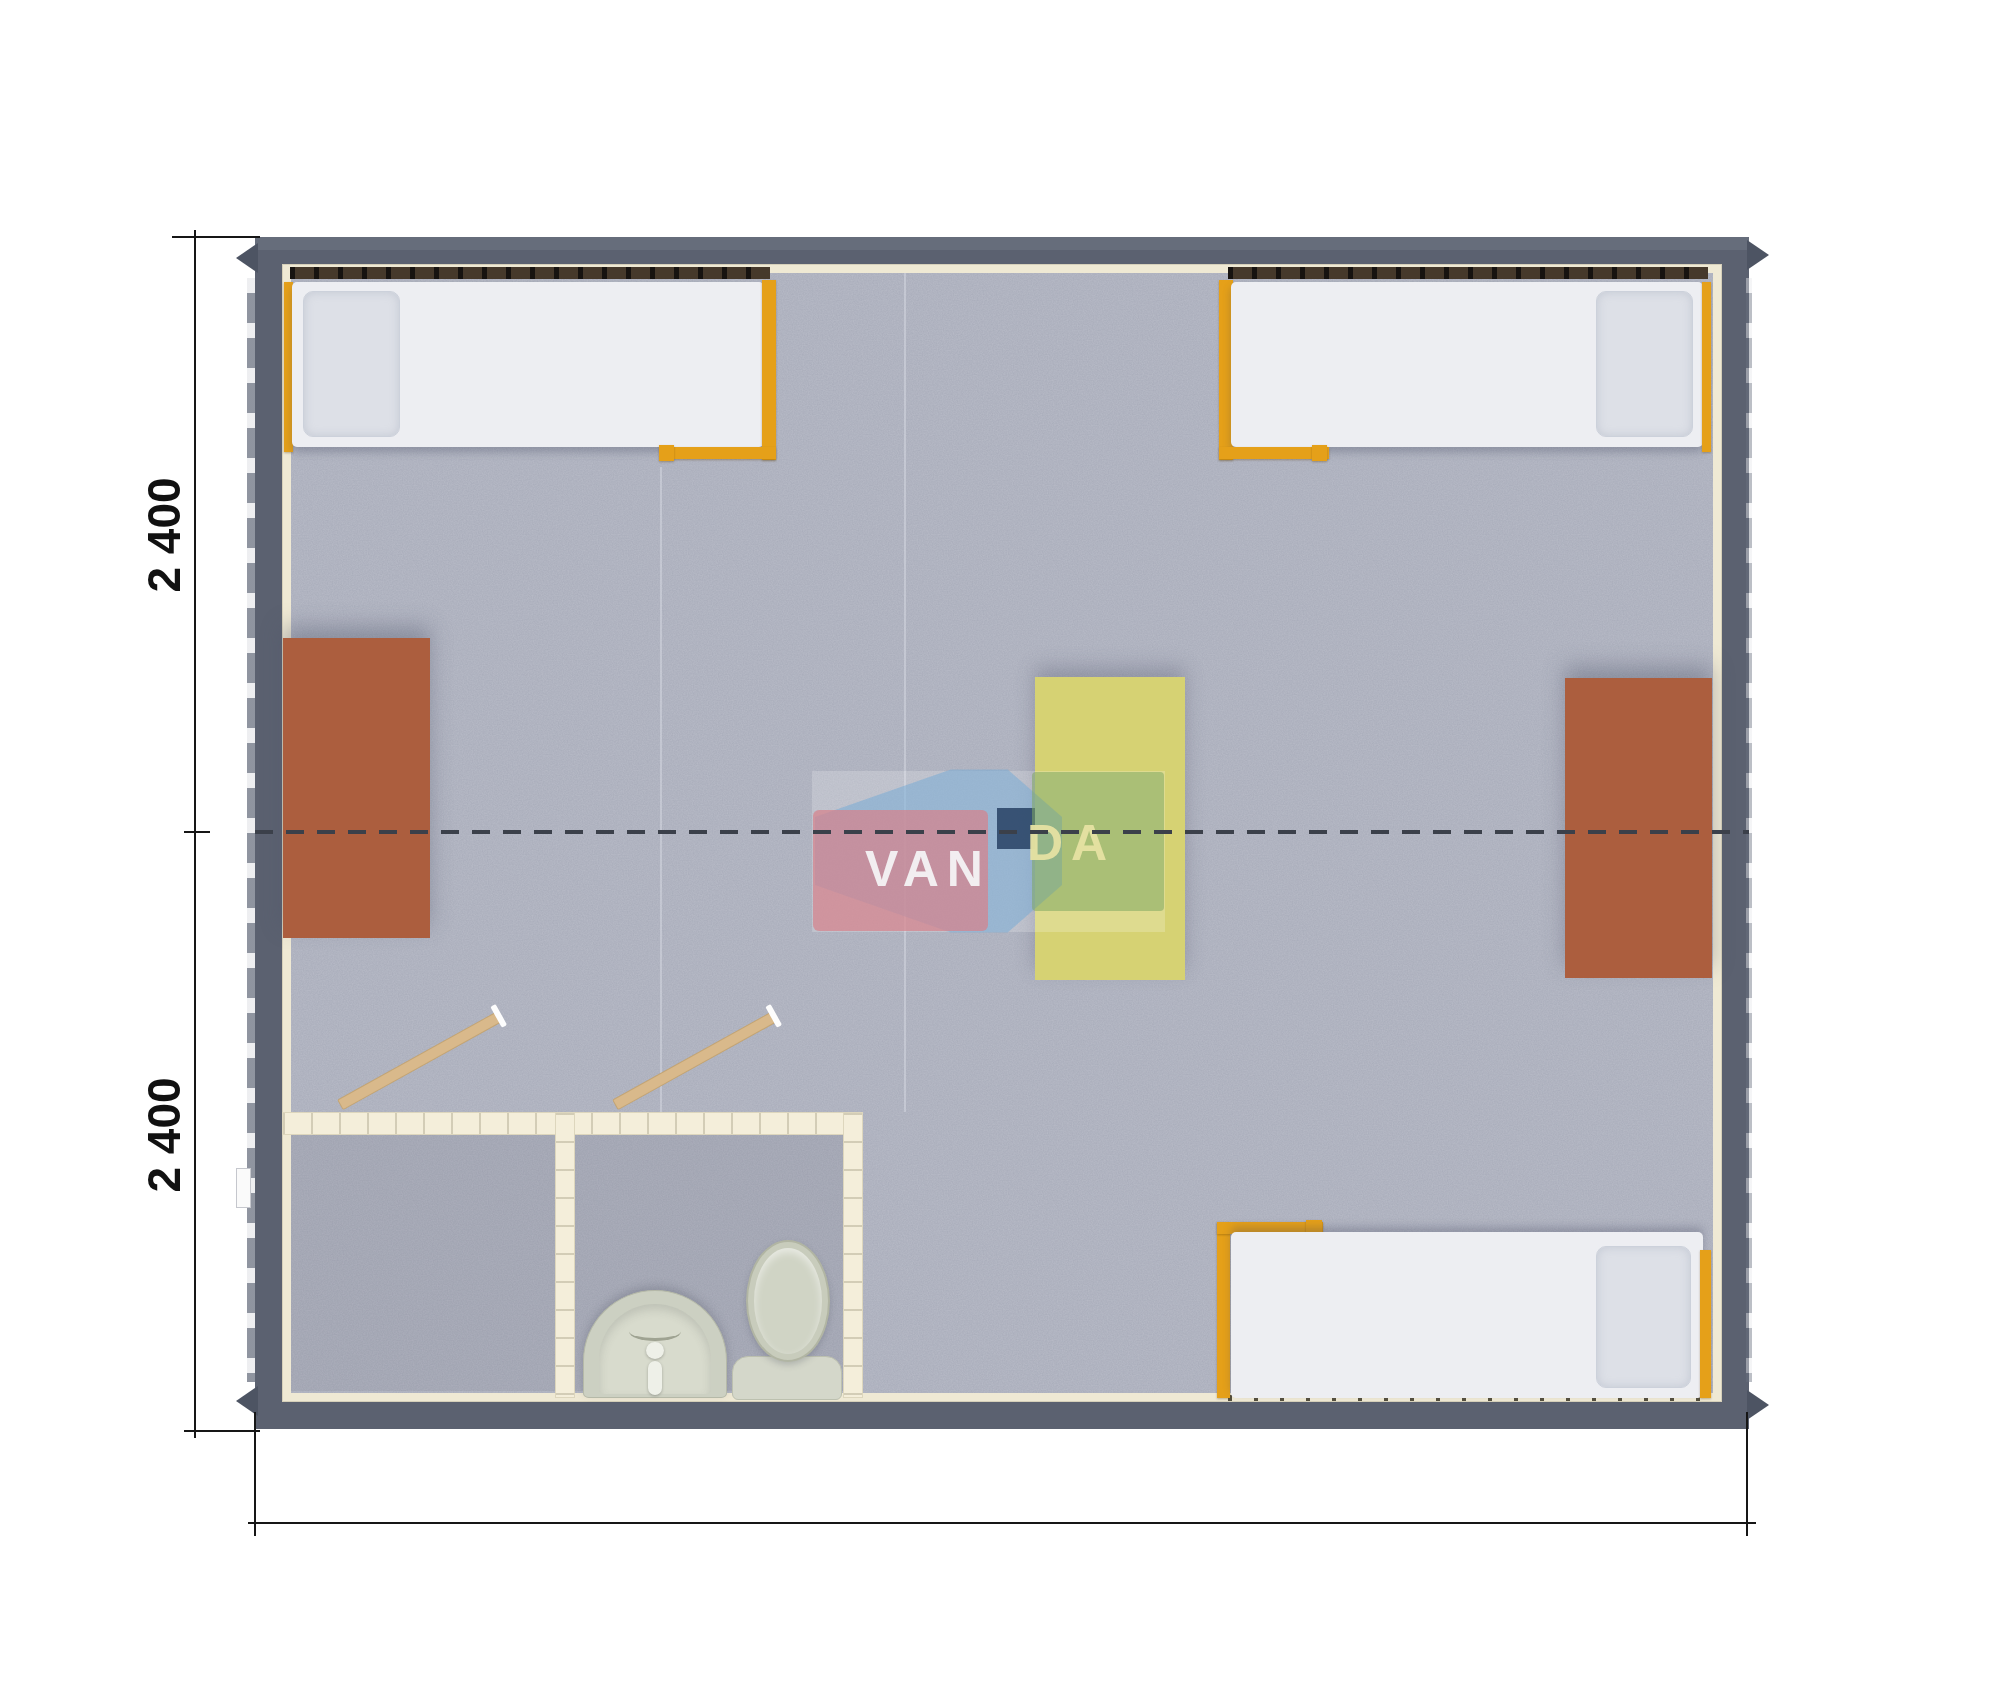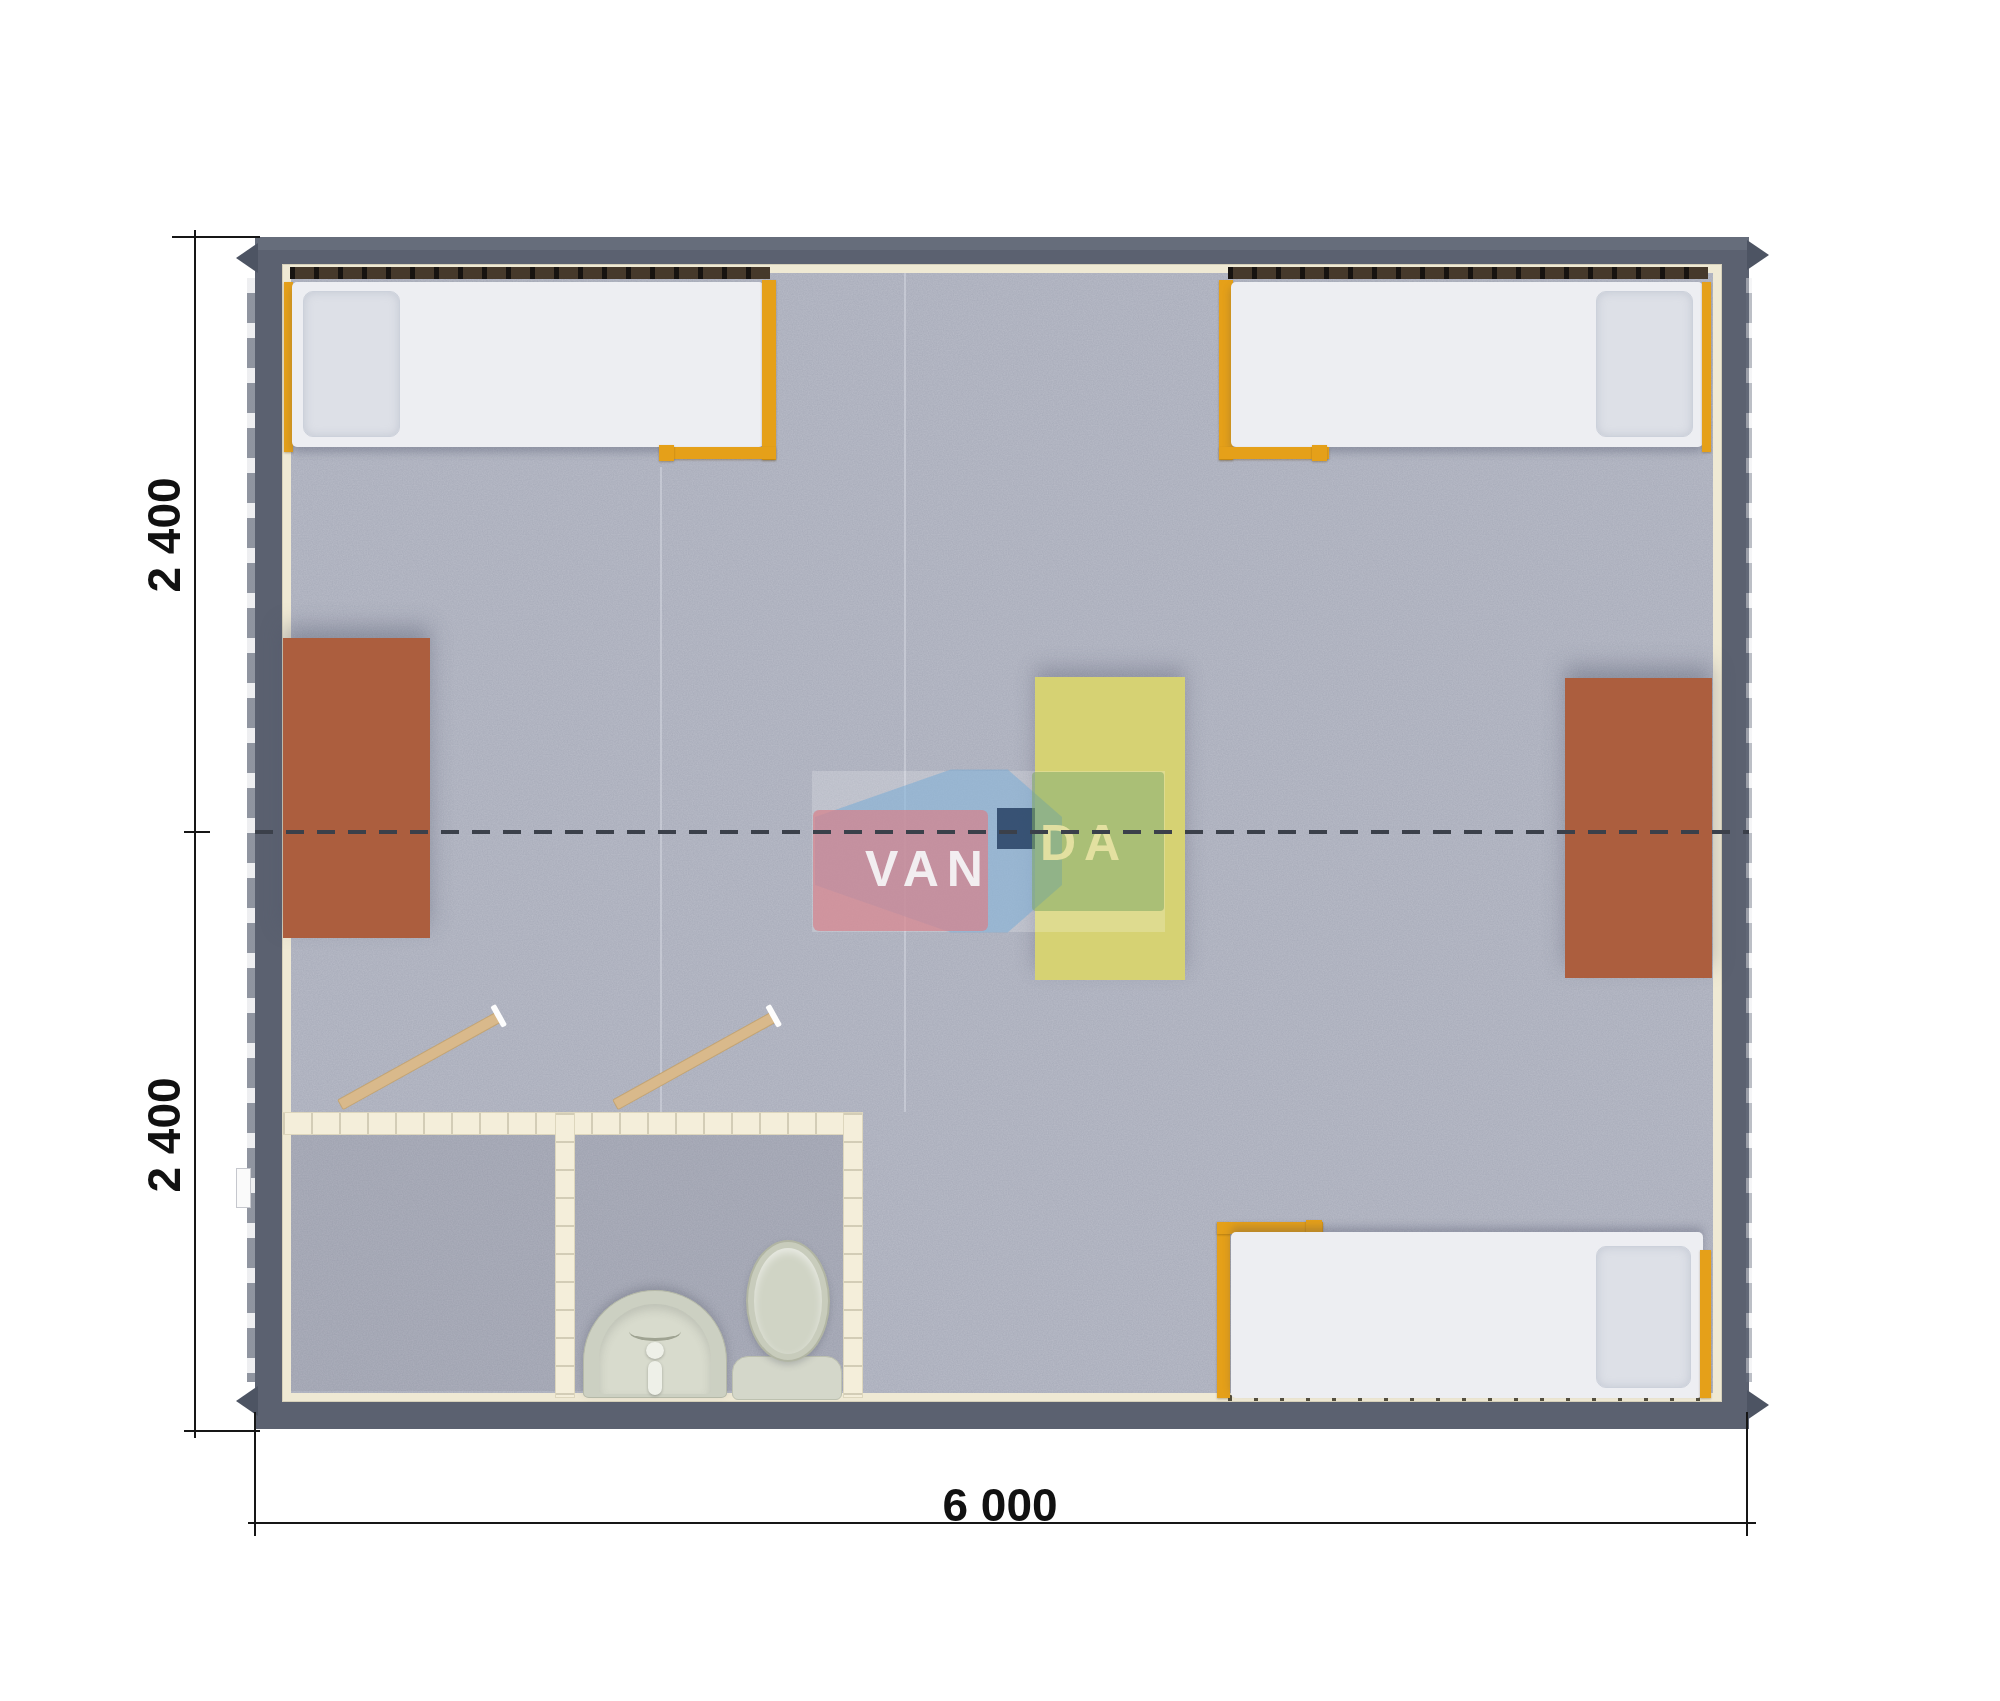--- a/index.html
+++ b/index.html
@@ -146,29 +146,28 @@
   <div class="abs wc-base" style="left:732px;top:1356px;width:110px;height:44px;"></div>
   <div class="abs wc-lid" style="left:746px;top:1240px;width:84px;height:122px;"></div>
   <div class="abs wc-lid-inner" style="left:754px;top:1248px;width:68px;height:106px;"></div>
 
   <div class="abs lg-band" style="left:812px;top:771px;width:353px;height:161px;"></div>
   <div class="abs lg-blue" style="left:815px;top:766px;width:247px;height:170px;"></div>
   <div class="abs lg-red" style="left:813px;top:810px;width:175px;height:121px;"></div>
   <div class="abs lg-navy" style="left:997px;top:808px;width:38px;height:41px;"></div>
   <div class="abs lg-green" style="left:1032px;top:772px;width:132px;height:139px;"></div>
   <div class="abs lg-txt lg-van" style="left:828px;top:838px;width:200px;text-align:center;">VAN</div>
-  <div class="abs lg-txt lg-da" style="left:1040px;top:812px;width:140px;text-align:left;">DA</div>
+  <div class="abs lg-txt lg-da" style="left:1001px;top:812px;width:140px;text-align:center;">DA</div>
 
   <div class="abs mod-dash" style="left:255px;top:830px;width:1494px;height:4px;"></div>
 
   <div class="abs dimline" style="left:194px;top:230px;width:2px;height:1208px;"></div>
   <div class="abs dimline" style="left:172px;top:236px;width:88px;height:2px;"></div>
   <div class="abs dimline" style="left:184px;top:831px;width:26px;height:2px;"></div>
   <div class="abs dimline" style="left:184px;top:1430px;width:76px;height:2px;"></div>
   <div class="abs dimtxt rot" style="left:50px;top:512px;width:220px;height:46px;">2 400</div>
   <div class="abs dimtxt rot" style="left:50px;top:1112px;width:220px;height:46px;">2 400</div>
 
   <div class="abs dimline" style="left:254px;top:1412px;width:2px;height:124px;"></div>
   <div class="abs dimline" style="left:1746px;top:1412px;width:2px;height:124px;"></div>
   <div class="abs dimline" style="left:248px;top:1522px;width:1508px;height:2px;"></div>
-  <div class="abs dimtxt" style="left:850px;top:1478px;width:300px;">6 000</div>
 
 </div>
 
 </body></html>

